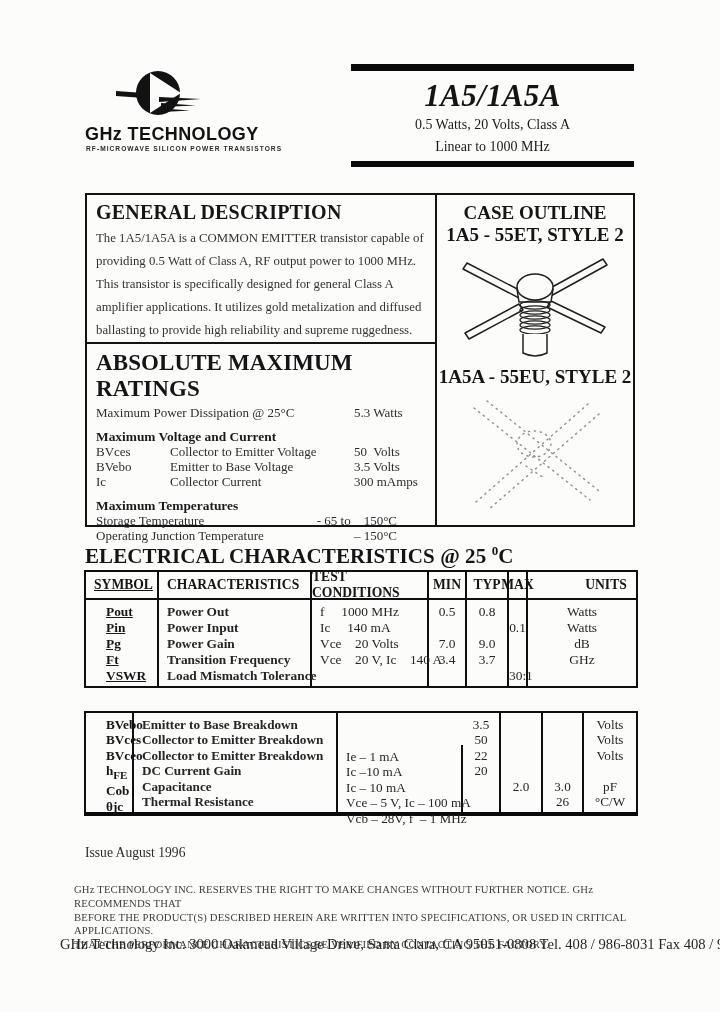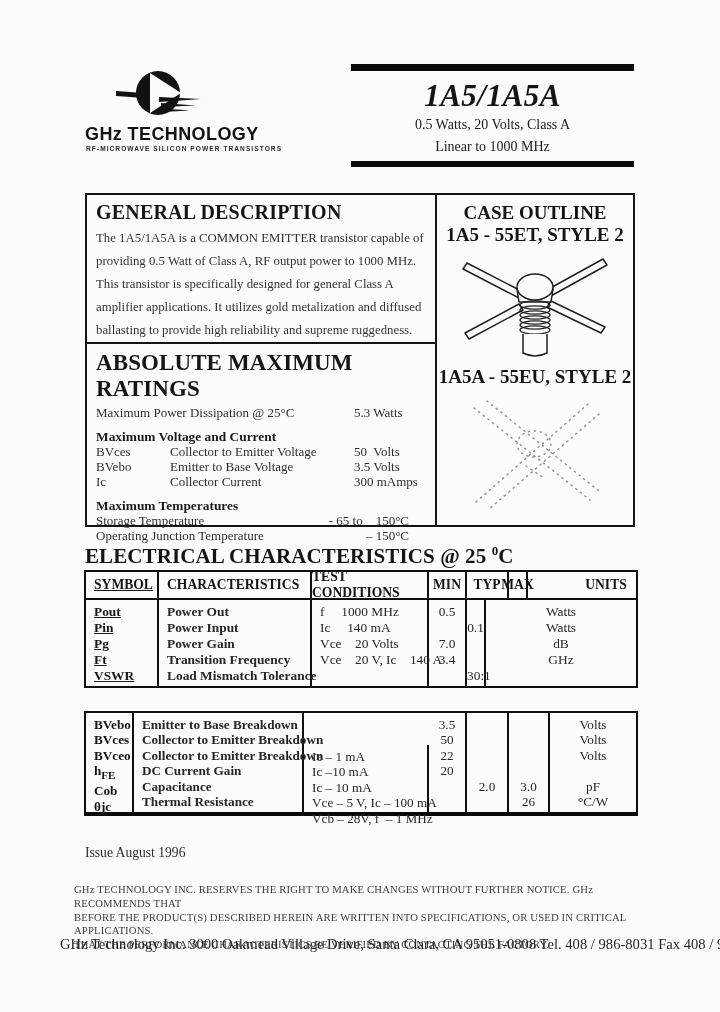--- a/index.html
+++ b/index.html
@@ -28,21 +28,21 @@
   .cell-amr{flex:1;padding:6px 10px 0 9px;position:relative;}
   .main-right{flex:1;text-align:center;padding-top:7px;}
 
   .h-gd{font-size:20px;font-weight:bold;letter-spacing:.2px;color:#151515;}
   .gd-body{margin-top:3px;font-size:12.8px;line-height:23px;color:#333;width:336px;}
 
   .h-amr{font-size:23px;font-weight:bold;color:#151515;letter-spacing:.1px;}
   .amr-row{position:relative;font-size:13px;line-height:15px;color:#2e2e2e;}
   .amr-row .sym{display:inline-block;width:74px;}
   .amr-row .val{position:absolute;left:258px;top:0;white-space:pre;}
-  .amr-row .val-r{position:absolute;right:16px;top:0;white-space:pre;}
+  .amr-row .val-r{position:absolute;right:28px;top:0;white-space:pre;}
   .amr-sec{font-size:13.4px;font-weight:bold;color:#1a1a1a;line-height:15px;}
   .sp9{height:9px;} .sp3{height:3px;}
 
   .h-case{font-size:19px;font-weight:bold;color:#151515;line-height:22px;}
   .case-svg1{margin-top:3px;}
   .h-case2{font-size:19px;font-weight:bold;color:#151515;margin-top:1px;}
   .case-svg2{margin-top:4px;}
 
   
   .ec-heading{position:absolute;left:85px;top:543px;font-size:21px;font-weight:bold;color:#141414;letter-spacing:.1px;}
@@ -60,26 +60,26 @@
   .tcol:last-child{border-right:none;}
   .t1 .tbody{height:86px;}
   .t2 .tbody{height:99px;}
   .t1 .tline{line-height:16px;font-size:13.4px;}
   .t2 .tline{line-height:15.4px;font-size:13.2px;}
   .tline{color:#262626;white-space:pre;}
   .col-symbol .tline{font-weight:bold;color:#161616;}
   .col-characteristic .tline{padding-left:8px;font-weight:bold;}
   .col-condition .tline{padding-left:8px;}
   .col-min .tline,.col-typ .tline,.col-max .tline,.col-units .tline{text-align:center;}
-  .col-symbol .tline{padding-left:8px;}
+  .col-symbol .tline{padding-left:20px;}
   
   .t1 .w-symbol{width:73px;text-decoration:underline;} .t1 .w-characteristic{width:153px;} .t1 .w-condition{width:117px;}
   .t1 .w-min{width:38px;} .t1 .w-typ{width:42px;} .t1 .w-max{width:19px;} .t1 .w-units{flex:1;}
   
-  .t2 .w-symbol{width:48px;} .t2 .w-characteristic{width:170px;} .t2 .w-condition{width:125px;margin-top:32px;}
+  .t2 .w-symbol{width:48px;} .t2 .w-characteristic{width:204px;} .t2 .w-condition{width:125px;margin-top:32px;}
   .t2 .w-min{width:38px;} .t2 .w-typ{width:42px;} .t2 .w-max{width:41px;} .t2 .w-units{flex:1;}
   .hpadl{padding-left:8px;} .hcenter{justify-content:center;}
 
   
   .issue{position:absolute;left:85px;top:845px;font-size:13.6px;color:#2c2c2c;}
   .disclaimer{position:absolute;left:74px;top:883px;width:566px;font-size:10.7px;line-height:13.8px;
               color:#3e3e3e;letter-spacing:.15px;}
   .address{position:absolute;left:60px;top:936px;width:620px;font-size:14.6px;color:#242424;white-space:nowrap;}
 
   svg .ln{stroke:#1f1f1f;fill:#fcfcfb;stroke-width:1.5;stroke-linejoin:round;}
@@ -216,20 +216,27 @@
           <div class="tline">Vce    20 V, Ic    140 A</div>
           <div class="tline">&nbsp;</div>
         </div>
         <div class="tcol col-min w-min">
           <div class="tline">0.5</div>
           <div class="tline">&nbsp;</div>
           <div class="tline">7.0</div>
           <div class="tline">3.4</div>
           <div class="tline">&nbsp;</div>
         </div>
+        <div class="tcol col-typ w-typ">
+          <div class="tline">0.8</div>
+          <div class="tline">&nbsp;</div>
+          <div class="tline">9.0</div>
+          <div class="tline">3.7</div>
+          <div class="tline">&nbsp;</div>
+        </div>
         <div class="tcol col-max w-max">
           <div class="tline">&nbsp;</div>
           <div class="tline">0.1</div>
           <div class="tline">&nbsp;</div>
           <div class="tline">&nbsp;</div>
           <div class="tline">30:1</div>
         </div>
         <div class="tcol col-units w-units">
           <div class="tline">Watts</div>
           <div class="tline">Watts</div>

